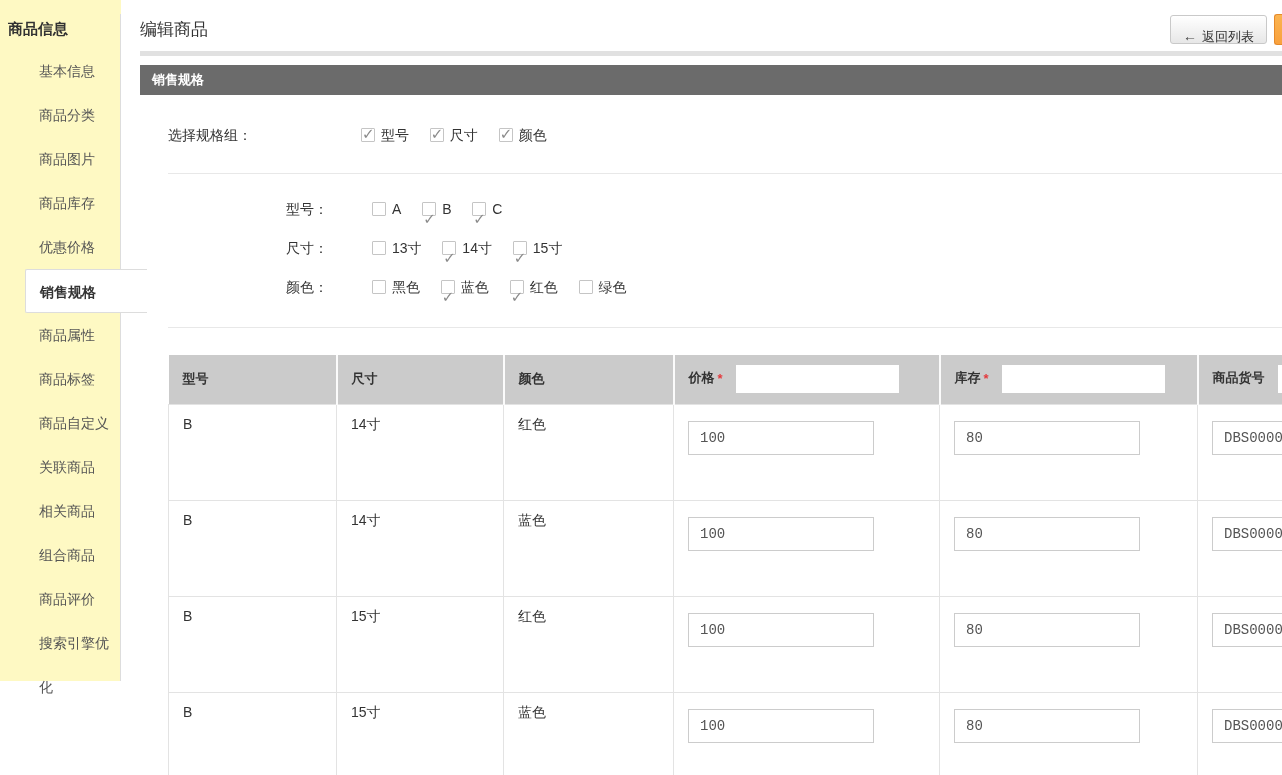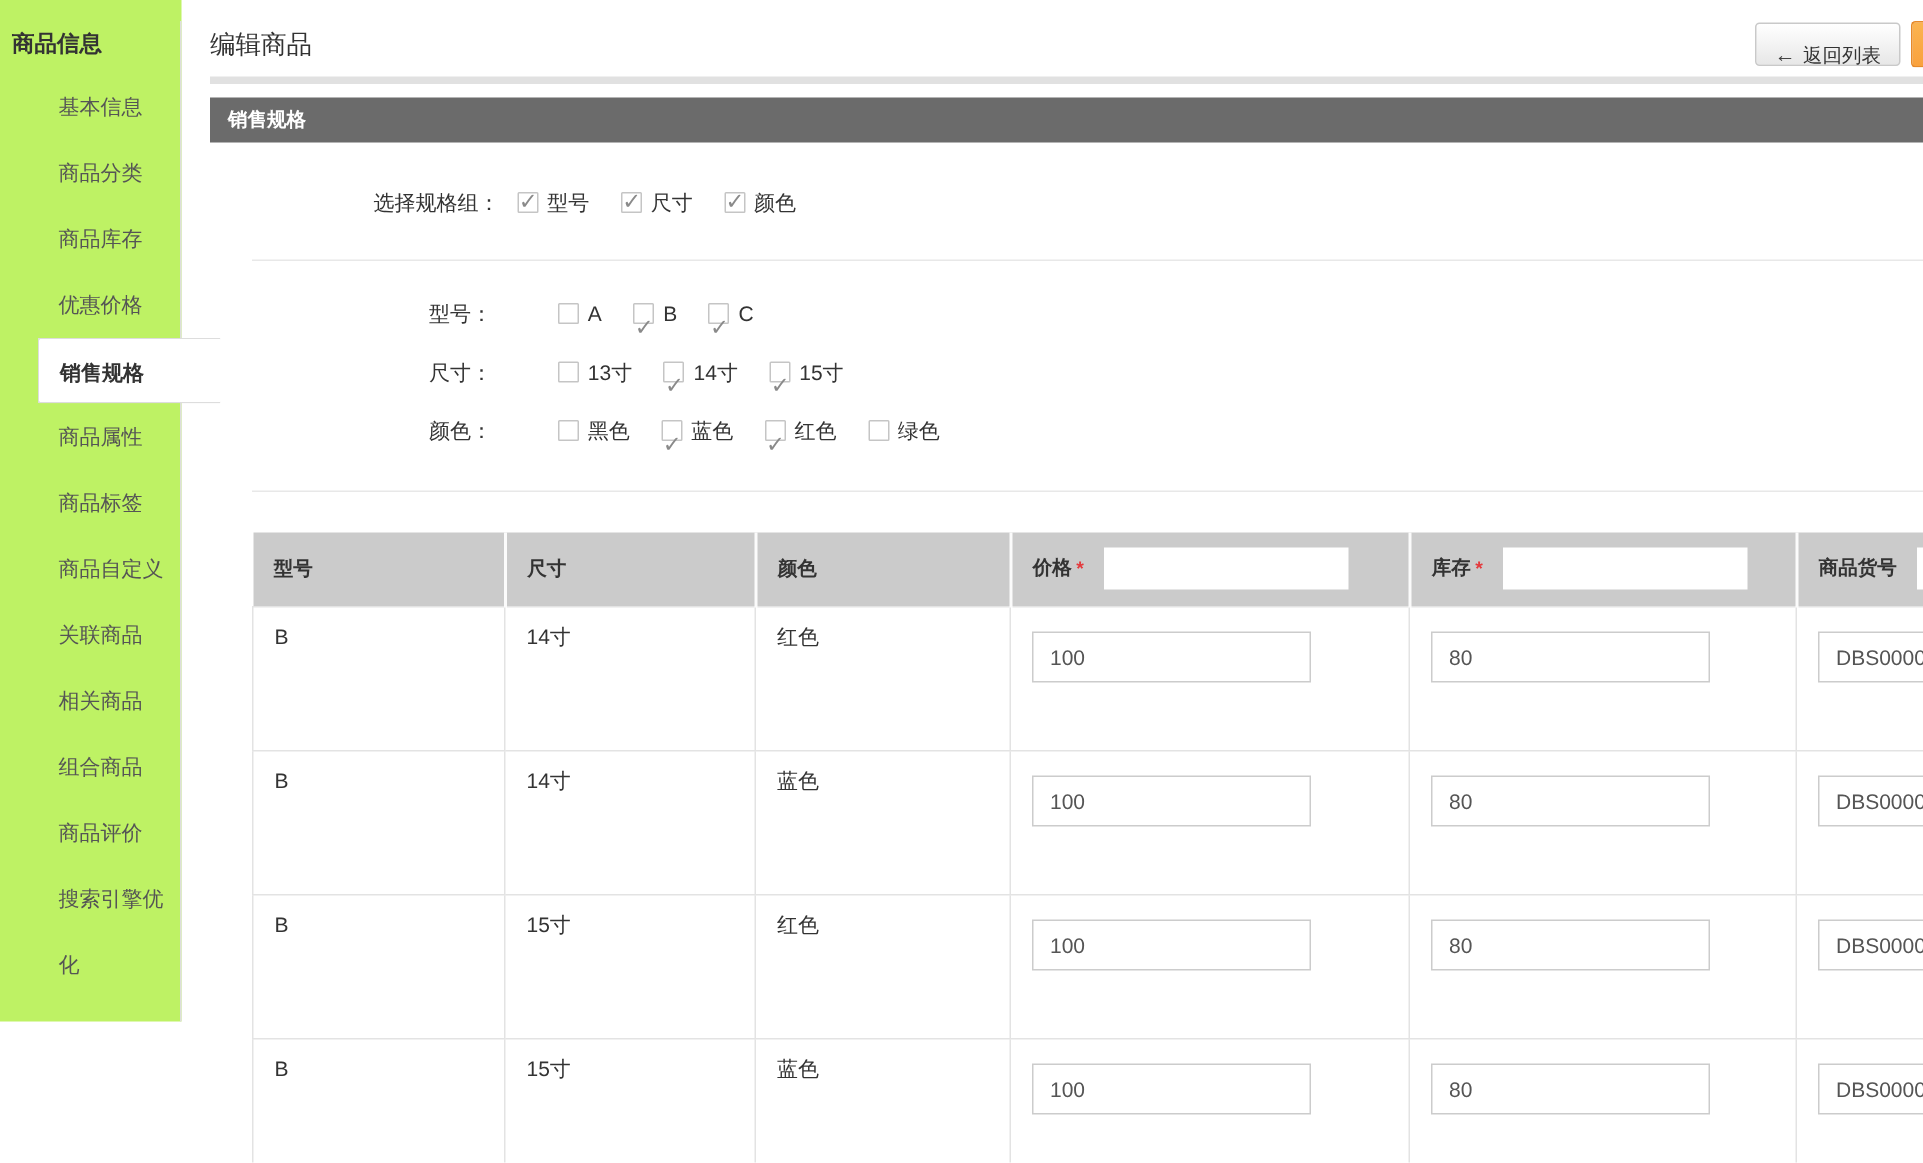--- a/index.html
+++ b/index.html
@@ -1,21 +1,21 @@
 <!DOCTYPE html>
 <html><head>
 <meta charset="utf-8">
 <style>
   * { margin:0; padding:0; box-sizing:border-box; }
   html,body { width:1282px; height:775px; overflow:hidden; background:#fff;
     font-family:"Liberation Sans","DejaVu Sans",sans-serif; color:#333; }
   body { position:relative; }
 
   
-  .sidebar { position:absolute; left:0; top:0; width:121px; height:681px; background:#bef264; }
+  .sidebar { position:absolute; left:0; top:0; width:121px; height:681px; background:#fef9c3; }
   .sidebar-border { position:absolute; left:120px; top:14px; width:1px; height:667px; background:#ddd; }
   .sb-header { padding:20px 0 4px 8px; font-size:15px; font-weight:bold; color:#333; }
   .sb-items { padding-top:6px;padding-left:21px; }
   .s-item { height:44px; line-height:44px; padding-left:18px; font-size:14px; color:#555; cursor:pointer; position:relative; }
   .s-item.active { background:#fff; border:1px solid #ddd; border-right:none; border-radius:2px 0 0 2px;
     font-weight:bold; color:#333; width:122px; z-index:2; margin-left:4px; padding-left:14px; }
 
   
   .main { margin-left:121px; position:relative; padding-left:19px; }
   .page-title { padding-top:18px; font-size:17px; font-weight:normal; color:#333; }
@@ -28,52 +28,53 @@
   .title-strip { margin-top:10px; height:5px; background:#e1e1e1; }
   .section-bar { margin-top:9px; height:30px; line-height:30px; background:#6b6b6b; color:#fff;
     font-size:13px; font-weight:bold; padding-left:12px; }
 
   .content { padding-left:28px; }
   .group-row { padding-top:32px; padding-bottom:28px; font-size:14px; }
   .divider { border:none; border-top:1px solid #e8e8e8; height:0; }
   .specs { padding-top:16px; padding-bottom:20px; }
   .spec-row { height:39px; line-height:39px; font-size:14px; white-space:nowrap; }
 
-  .lbl-group { display:inline-block; width:165px; text-align:right; margin-right:8px; color:#333; }
+  .lbl-group { display:inline-block; width:165px; margin-right:24px; color:#333; }
   .lbl-spec  { display:inline-block; width:160px; text-align:right; margin-right:40px; color:#333; }
 
   .opt { display:inline-block; margin-right:17px; cursor:pointer; color:#333; }
   .cb { display:inline-block; width:14px; height:14px; background:#fff; border:1px solid #c5c5c5;
     vertical-align:-2px; margin-right:6px; position:relative; border-radius:1px; }
   .cb .tick { display:none; position:absolute; left:0px; top:-4px; font-size:15px; font-weight:bold; color:#8a8a8a; }
   .cb.checked .tick { display:block; }
 
   
   .sku-table { margin-top:27px; border-collapse:collapse; table-layout:fixed; width:1310px; }
   .sku-table th { background:#cbcbcb; height:49px; text-align:left; font-size:13px; font-weight:bold;
     color:#333; padding-left:14px; white-space:nowrap; }
   .sku-table th + th { border-left:2px solid #fbfbfb; }
   .req { color:#e4393c; margin-left:3px; font-weight:bold; }
   .batch-input { border:none; height:28px; width:163px; margin-left:10px; vertical-align:middle;
     font-size:13px; padding:0 8px; font-family:inherit; background:#fff; outline:none; }
   .batch-input.sku { width:200px; }
   .sku-table td { border:1px solid #e3e3e3; height:96px; vertical-align:top; font-size:14px; color:#333;
     padding:11px 0 0 14px; background:#fff; }
   .cell-input { display:block; width:186px; height:34px; border:1px solid #ccc; padding:0 11px;
-    font-size:14px; color:#555; font-family:Liberation Sans, sans-serif; margin-top:5px; outline:none; }
+    font-size:14px; color:#555; font-family:Liberation Mono, monospace; margin-top:5px; outline:none; }
   .cell-input.sku { width:240px; }
 </style>
 </head>
 <body>
 
 <div class="sidebar">
   <div class="sb-header">商品信息</div>
   <div class="sb-items">
     <div class="s-item">基本信息</div>
     <div class="s-item">商品分类</div>
+    <div class="s-item">商品图片</div>
     <div class="s-item">商品库存</div>
     <div class="s-item">优惠价格</div>
     <div class="s-item active">销售规格</div>
     <div class="s-item">商品属性</div>
     <div class="s-item">商品标签</div>
     <div class="s-item">商品自定义</div>
     <div class="s-item">关联商品</div>
     <div class="s-item">相关商品</div>
     <div class="s-item">组合商品</div>
     <div class="s-item">商品评价</div>

